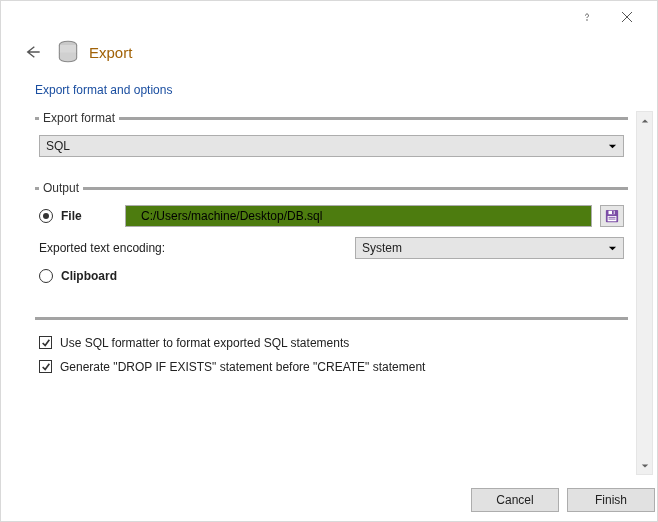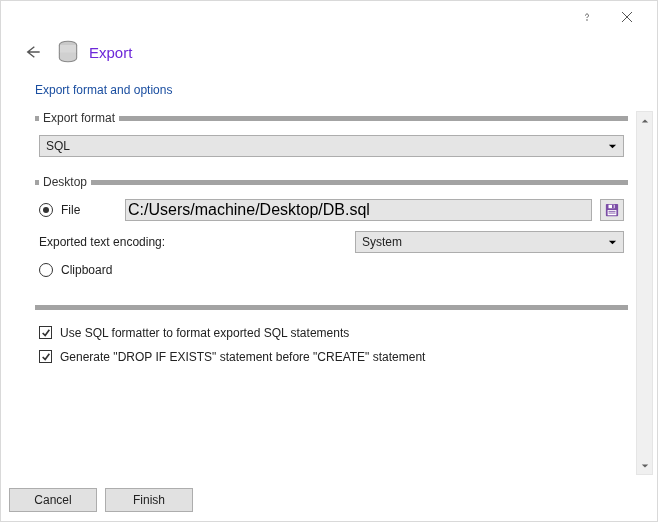--- a/index.html
+++ b/index.html
@@ -10,45 +10,45 @@
     font-size:12px; color:#222; background:#fff;
     border:1px solid #d9d9d9;
     display:flex; flex-direction:column; overflow:hidden;
   }
   .titlebar { height:32px; display:flex; justify-content:flex-end; align-items:center; padding:0 10px; }
   .titlebar .sys { width:40px; height:28px; display:flex; align-items:center; justify-content:center; color:#555; cursor:pointer; }
   .titlebar .sys svg { width:12px; height:12px; }
   .header { display:flex; align-items:center; padding:6px 18px 14px 24px; }
   .icon-back { width:16px; height:16px; color:#555; margin-right:14px; cursor:pointer; }
   .icon-db { width:26px; height:26px; margin-right:8px; }
-  .header-title { font-size:15px; color:#6d28d9; }
+  .header-title { font-size:15px; color:#a16207; }
   .page-title { font-size:12px; color:#1a4ea0; padding:4px 0 14px 34px; }
   .content-row { flex:1; display:flex; overflow:hidden; padding:0 4px 4px 16px; }
   .scroll-area { flex:1; padding:0 6px 0 18px; }
   .vscroll { width:17px; background:#f0f0f0; border:1px solid #e5e5e5; position:relative; margin-left:2px; }
   .vscroll .arrow { position:absolute; left:0; width:100%; height:17px; display:flex; align-items:center; justify-content:center; color:#606060; cursor:pointer; }
   .vscroll .arrow svg { width:8px; height:8px; }
   .vscroll .arrow.up { top:0; }
   .vscroll .arrow.down { bottom:0; }
-  fieldset { border:none; border-top:5px solid #a3a3a3; margin:0 0 18px 0; padding:10px 4px 0 4px; }
+  fieldset { border:none; border-top:3px solid #a3a3a3; margin:0 0 24px 0; padding:10px 4px 0 4px; }
   legend { color:#333; padding:0 4px; font-size:12px; }
   .combo { display:flex; align-items:center; height:22px; background:#e5e5e5; border:1px solid #adadad; padding:0 6px; cursor:pointer; }
   .combo span { flex:1; }
   .combo svg { width:9px; height:9px; color:#000; }
   .row { display:flex; align-items:center; margin-bottom:10px; }
-  .radio { display:flex; cursor:pointer; }
+  .radio { display:flex; cursor:pointer;font-weight:bold; }
   .radio .circ { width:14px; height:14px; border:1px solid #333; border-radius:50%; margin-right:8px; display:flex; align-items:center; justify-content:center; }
   .radio .circ.checked::after { content:""; width:6px; height:6px; background:#333; border-radius:50%; }
-  .textin { flex:1; height:22px; border:1px solid #adadad; padding:0 2px; font-family:inherit; font-size:16px; background:#e5e5e5; }
+  .textin { flex:1; height:22px; border:1px solid #adadad; padding:0 15px; font-family:inherit; font-size:12px; background:#4d7c0f; }
   .btn-icon { width:24px; height:22px; background:#e6e6e6; border:1px solid #adadad; margin-left:8px; display:flex; align-items:center; justify-content:center; cursor:pointer; }
   .btn-icon svg { width:14px; height:14px; }
   .checkrow { display:flex; align-items:flex-start; margin:6px 0 10px 0; cursor:pointer; }
   .checkrow .box { width:13px; height:13px; border:1px solid #333; margin-right:8px; display:flex; align-items:center; justify-content:center; }
   .checkrow .box svg { width:10px; height:10px; color:#333; }
-  .footer { height:42px; display:flex; align-items:center; padding:0 8px; gap:8px; }
+  .footer { height:42px; display:flex; justify-content:flex-end; align-items:center; padding:0 2px; gap:8px; }
   .push { width:88px; height:24px; background:#e1e1e1; border:1px solid #adadad; display:flex; align-items:center; justify-content:center; cursor:pointer; }
 </style>
 </head>
 <body>
 
 <div class="titlebar">
   <div class="sys">
     <svg viewBox="0 0 24 24" fill="none" stroke="currentColor" stroke-width="2">
         <path d="M9 9a3 3 0 1 1 4.5 2.6C12.5 12.5 12 13 12 14"></path>
         <circle cx="12" cy="18" r="0.6" fill="currentColor"></circle>
@@ -82,21 +82,21 @@
       <legend>Export format</legend>
       <div class="combo">
         <span>SQL</span>
         <svg viewBox="0 0 10 10">
             <path d="M1 3 L5 7 L9 3 Z" fill="currentColor"></path>
           </svg>
       </div>
     </fieldset>
 
     <fieldset>
-      <legend>Desktop</legend>
+      <legend>Output</legend>
 
       <div class="row">
         <div class="radio" style="width:86px;">
           <div class="circ checked"></div>
           <span>File</span>
         </div>
         <input class="textin" value="C:/Users/machine/Desktop/DB.sql" style="">
         <div class="btn-icon">
           <svg viewBox="0 0 16 16">
               <rect x="1" y="1" width="14" height="14" fill="#7b4da6" rx="1"></rect>

